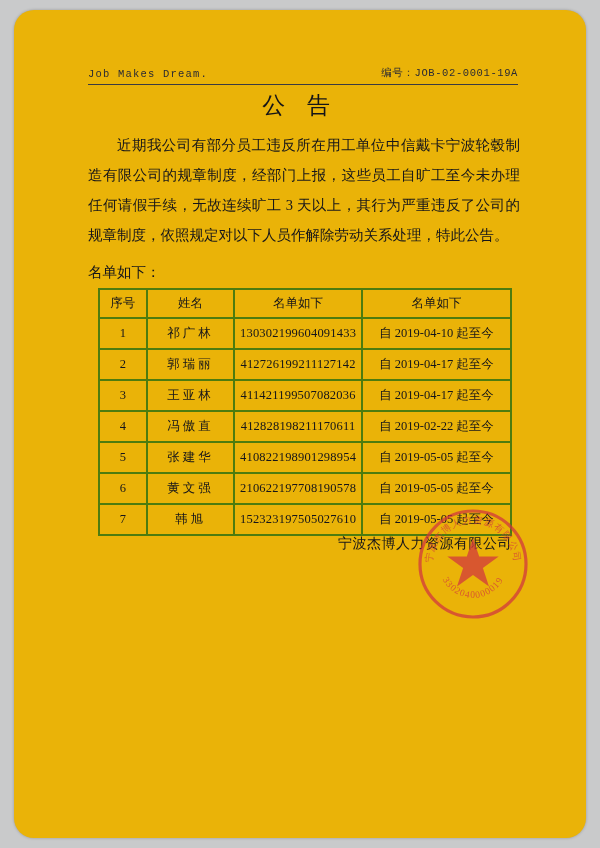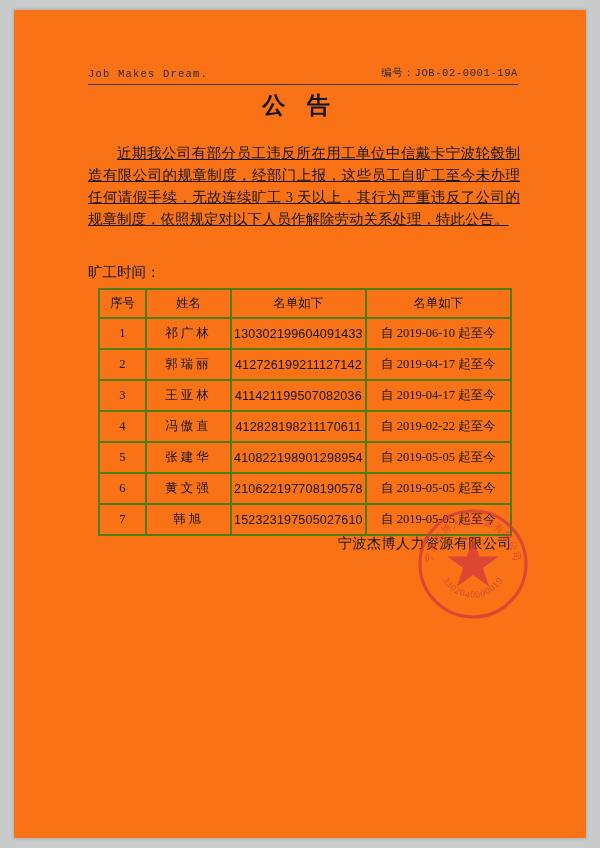--- a/index.html
+++ b/index.html
@@ -12,23 +12,24 @@
     background: #c9cacb;
     font-family: "Liberation Serif", serif;
     overflow: hidden;
   }
   .page {
     position: absolute;
     left: 14px;
     top: 10px;
     width: 572px;
     height: 828px;
-    background: #f97316;
+    background: #eab308;
     box-shadow: 0 0 3px rgba(0,0,0,0.25);
     overflow: hidden;
+    border-radius: 20px;
   }
   .header-row {
     position: absolute;
     left: 74px;
     top: 40px;
     width: 430px;
     display: flex;
     justify-content: space-between;
     align-items: flex-end;
     font-family: "Liberation Mono", monospace;
@@ -45,37 +46,36 @@
     letter-spacing: 0.6px;
     margin-top: 16px;
   }
   .doc-title {
     position: absolute;
     left: 0;
     top: 80px;
     width: 572px;
     text-align: center;
     font-family: "Liberation Serif", serif;
-    font-weight: bold;
+    font-weight: normal;
     font-size: 23px;
     letter-spacing: 8px;
     color: #141418;
   }
   .body-text {
     position: absolute;
     left: 74px;
-    top: 132px;
+    top: 120px;
     width: 432px;
     font-size: 14.5px;
-    line-height: 22px;
+    line-height: 30px;
     color: #15151a;
     text-align: justify;
     text-justify: inter-ideograph;
     text-indent: 2em;
-    text-decoration: underline;
   }
   .list-label {
     position: absolute;
     left: 74px;
     top: 253px;
     font-size: 14.5px;
     color: #15151a;
   }
   table.roster {
     position: absolute;
@@ -99,21 +99,21 @@
     height: 27px;
   }
   col.c0 { width: 48px; }
   col.c1 { width: 88px; }
   col.c2 { width: 128px; }
   col.c3 { width: 150px; }
   .cell-name {
     letter-spacing: 3px;
   }
   .cell-id {
-    font-family: Liberation Sans, sans-serif;
+    font-family: Liberation Serif, serif;
     letter-spacing: 0.2px;
   }
   .signature {
     position: absolute;
     right: 74px;
     top: 519px;
     width: 240px;
     text-align: right;
     font-size: 14px;
     color: #15151a;
@@ -150,21 +150,21 @@
 
   <div class="header-row">
     <span class="header-left">Job Makes Dream.</span>
     <span class="header-right"><span>编号：</span><span>JOB-02-0001-19A</span></span>
   </div>
 
   <div class="doc-title">公 告</div>
 
   <div class="body-text">近期我公司有部分员工违反所在用工单位中信戴卡宁波轮毂制造有限公司的规章制度，经部门上报，这些员工自旷工至今未办理任何请假手续，无故连续旷工 3 天以上，其行为严重违反了公司的规章制度，依照规定对以下人员作解除劳动关系处理，特此公告。</div>
 
-  <div class="list-label">旷工时间：</div>
+  <div class="list-label">名单如下：</div>
 
   <table class="roster">
     <colgroup>
       <col class="c0">
         <col class="c1">
         <col class="c2">
         <col class="c3">
     </colgroup>
     <thead>
       <tr>
@@ -172,21 +172,21 @@
         <th>姓名</th>
         <th>名单如下</th>
         <th>名单如下</th>
       </tr>
     </thead>
     <tbody>
       <tr>
         <td>1</td>
         <td class="cell-name">祁广林</td>
         <td class="cell-id">130302199604091433</td>
-        <td>自 2019-06-10 起至今</td>
+        <td>自 2019-04-10 起至今</td>
       </tr>
       <tr>
         <td>2</td>
         <td class="cell-name">郭瑞丽</td>
         <td class="cell-id">412726199211127142</td>
         <td>自 2019-04-17 起至今</td>
       </tr>
       <tr>
         <td>3</td>
         <td class="cell-name">王亚林</td>

